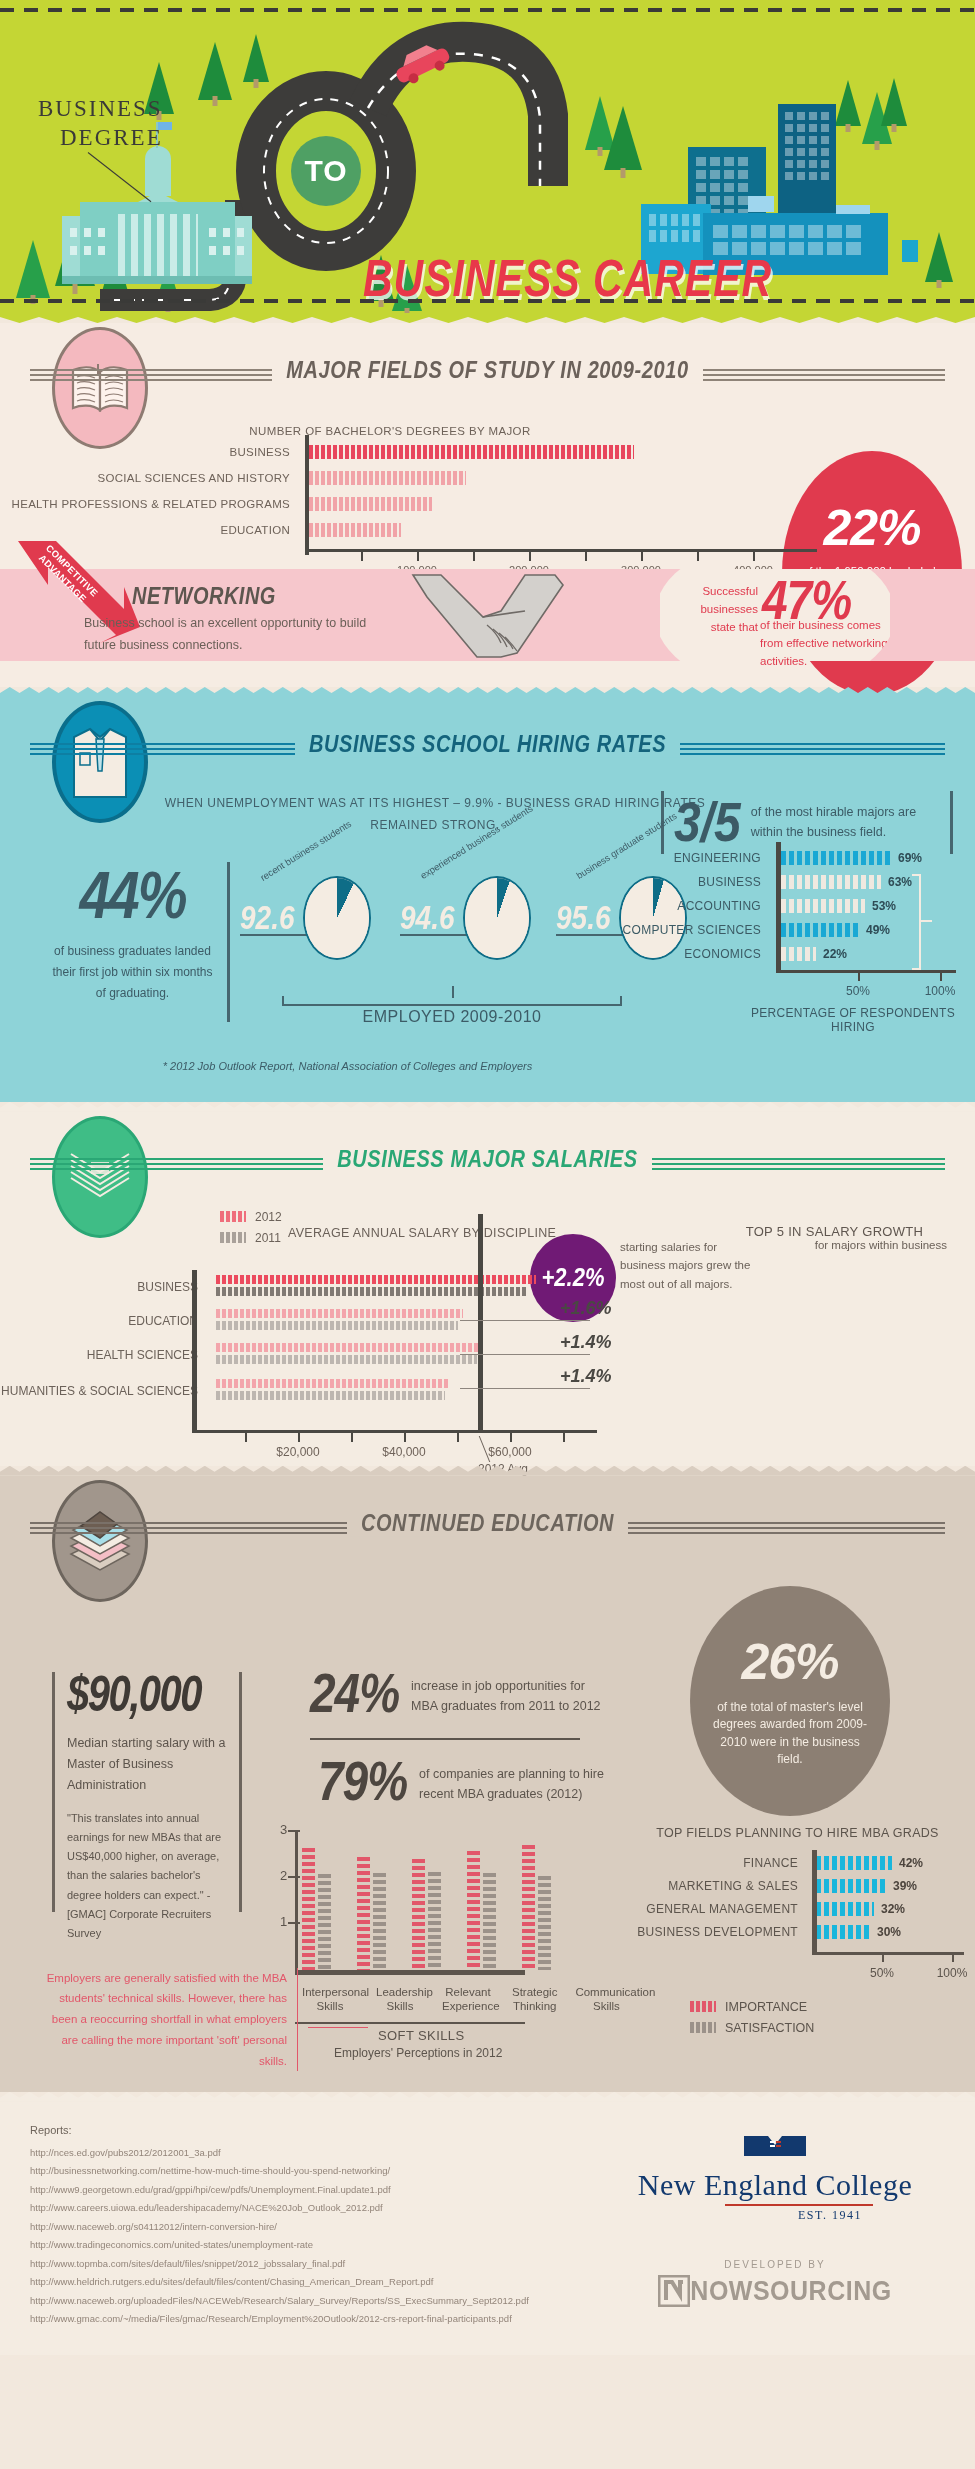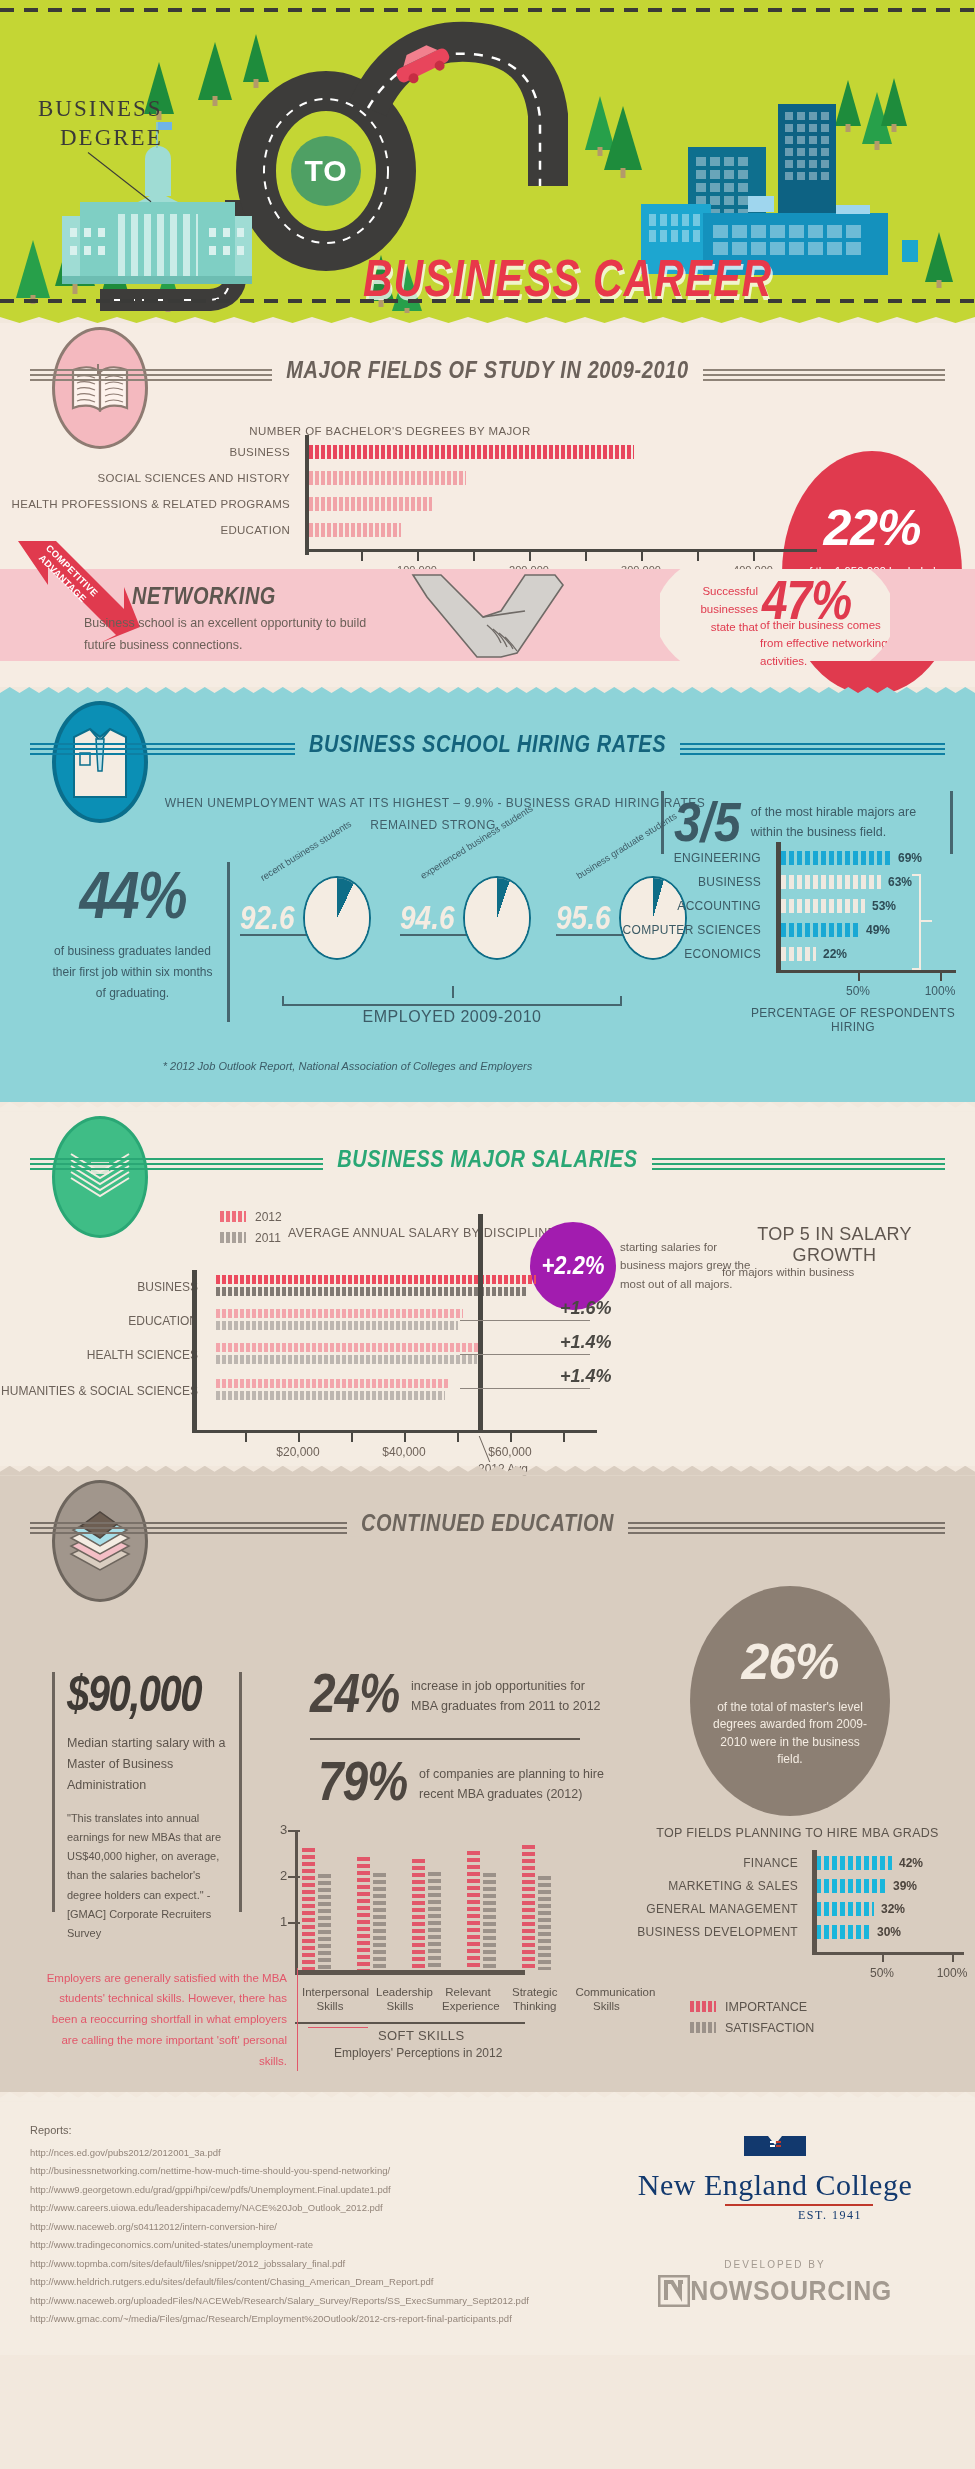--- a/index.html
+++ b/index.html
@@ -706,21 +706,21 @@
             <span class="legend-sw" style="color:#ef6e7b;"></span>
           <span style="font-size:12px;color:#6b6159;">2012</span>
           </div>
         <div class="legend-row">
             <span class="legend-sw" style="color:#a9a19a;"></span>
           <span style="font-size:12px;color:#6b6159;">2011</span>
           </div>
       </div>
       <div style="position:absolute;left:288px;top:18px;font-size:12.5px;color:#6b6159;letter-spacing:0.3px;">AVERAGE ANNUAL SALARY BY DISCIPLINE</div>
 
-      <div class="big-oval" style="left:530px;top:14px;width:86px;height:88px;background:#a21caf;text-align:center;">
+      <div class="big-oval" style="left:530px;top:26px;width:86px;height:88px;background:#701a75;text-align:center;">
         <div style="font-size:22px;font-weight:bold;font-style:italic;color:#fff;transform:scaleY(1.15);">+2.2%</div>
       </div>
       <div style="position:absolute;left:620px;top:30px;width:132px;font-size:11.5px;line-height:1.6;color:#6b6159;">starting salaries for business majors grew the most out of all majors.</div>
 
       <div class="sal-chart" style="position:absolute;left:0;top:62px;width:620px;">
         <div style="position:absolute;left:192px;top:0;width:5px;height:160px;background:#4a4843;"></div>
 
         <div class="sal-row">
           <div class="sal-lbl">BUSINESS</div>
           <div class="sal-bars" style="margin-left:6px;">
@@ -770,22 +770,22 @@
           <div class="tick" style="left:371px;"></div>
           <div class="ticklbl" style="left:106px;font-size:12px;">$20,000</div>
           <div class="ticklbl" style="left:212px;font-size:12px;">$40,000</div>
           <div class="ticklbl" style="left:318px;font-size:12px;">$60,000</div>
         </div>
         <div style="position:absolute;left:484px;top:166px;width:30px;height:26px;border-left:1px solid #6b6159;transform:skewX(22deg);"></div>
         <div style="position:absolute;left:478px;top:192px;font-size:12px;color:#6b6159;">2012 Avg.</div>
       </div>
 
       <div style="position:absolute;right:28px;top:6px;width:225px;">
-        <div style="text-align:center;margin-top:10px;font-size:18px;color:#5f564f;letter-spacing:0.3px;">TOP 5 IN SALARY GROWTH</div>
-        <div style="text-align:left;font-size:11.5px;color:#6b6159;">for majors within business</div>
+        <div style="text-align:center;margin-top:10px;font-size:13px;color:#5f564f;letter-spacing:0.3px;">TOP 5 IN SALARY GROWTH</div>
+        <div style="text-align:right;font-size:11.5px;color:#6b6159;">for majors within business</div>
       </div>
     </div>
     <div style="height:8px;"></div>
   </div>
 
   <div class="zig-grey" style="clip-path:polygon(0 100%,100% 100%,100% 60%,99% 0,98% 60%,97% 0,96% 60%,95% 0,94% 60%,93% 0,92% 60%,91% 0,90% 60%,89% 0,88% 60%,87% 0,86% 60%,85% 0,84% 60%,83% 0,82% 60%,81% 0,80% 60%,79% 0,78% 60%,77% 0,76% 60%,75% 0,74% 60%,73% 0,72% 60%,71% 0,70% 60%,69% 0,68% 60%,67% 0,66% 60%,65% 0,64% 60%,63% 0,62% 60%,61% 0,60% 60%,59% 0,58% 60%,57% 0,56% 60%,55% 0,54% 60%,53% 0,52% 60%,51% 0,50% 60%,49% 0,48% 60%,47% 0,46% 60%,45% 0,44% 60%,43% 0,42% 60%,41% 0,40% 60%,39% 0,38% 60%,37% 0,36% 60%,35% 0,34% 60%,33% 0,32% 60%,31% 0,30% 60%,29% 0,28% 60%,27% 0,26% 60%,25% 0,24% 60%,23% 0,22% 60%,21% 0,20% 60%,19% 0,18% 60%,17% 0,16% 60%,15% 0,14% 60%,13% 0,12% 60%,11% 0,10% 60%,9% 0,8% 60%,7% 0,6% 60%,5% 0,4% 60%,3% 0,2% 60%,1% 0,0 60%);"></div>
   <div class="section sec-cont">
 
     <div class="sec-head">
       <div class="sec-medal books-medal">

